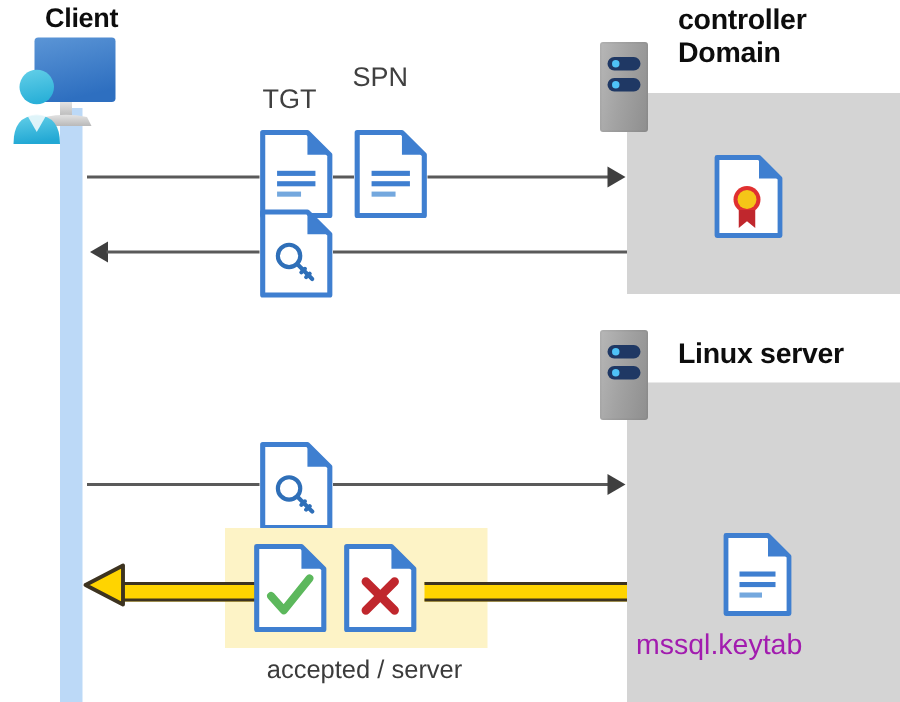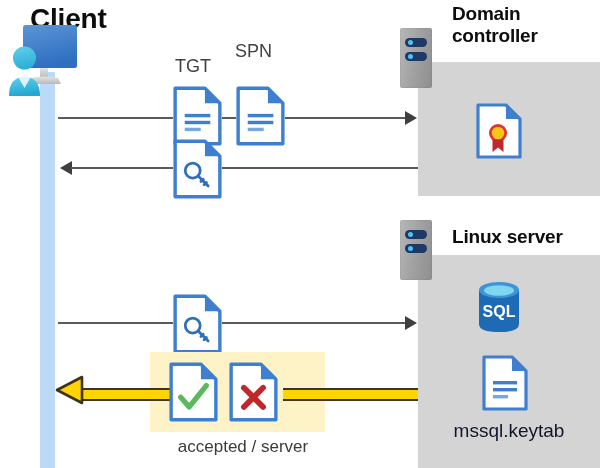--- a/index.html
+++ b/index.html
@@ -15,21 +15,21 @@
   
   .panel{background:#d4d4d4;}
   #dc-panel{left:418px;top:62px;width:182px;height:134px;}
   #linux-panel{left:418px;top:255px;width:182px;height:213px;}
 
   
   .node-title{
     font-weight:bold;color:#0d0d0d;letter-spacing:-0.2px;
     line-height:1.18;
   }
-  #client-title{left:30px;top:2px;font-size:28px;}
+  #client-title{left:30px;top:2px;font-size:18px;}
   #dc-title{left:452px;top:3px;font-size:19px;width:148px;}
   #linux-title{left:452px;top:226px;font-size:19px;width:150px;}
 
   
   #lifeline{left:40px;top:72px;width:15px;height:396px;background:#bcd9f7;}
 
   
   #client-icon{left:6px;top:22px;width:86px;height:74px;}
 
   
@@ -59,21 +59,21 @@
   
   #yellow-band{left:150px;top:352px;width:175px;height:80px;background:#fdf3c6;}
   .yline{height:9px;background:#ffd400;border-top:2px solid #3d3320;border-bottom:2px solid #3d3320;}
 
   
   .doc{position:absolute;}
   .doc svg{display:block;}
 
   .caption{color:#3b3b3b;font-size:17px;}
   #accepted-denied{left:143px;top:437px;width:200px;text-align:center;}
-  #keytab-label{left:424px;top:420px;width:170px;text-align:center;font-size:19px;color:#0f172a;}
+  #keytab-label{left:424px;top:420px;width:170px;text-align:left;font-size:19px;color:#a21caf;}
   .tagline{color:#404040;font-size:18px;}
   #tgt-label{left:175px;top:56px;}
   #spn-label{left:235px;top:41px;}
 </style>
 </head>
 <body>
 
 <div id="stage">
 
   <div class="abs panel" id="dc-panel"></div>
@@ -119,22 +119,22 @@
 
   <div class="abs server-icon" id="dc-server">
     <div class="srv-bar b1">
         <span class="srv-led"></span>
       </div>
     <div class="srv-bar b2">
         <span class="srv-led"></span>
       </div>
   </div>
   <div class="abs node-title" id="dc-title">
+    <div>controller</div>
     <div>Domain</div>
-    <div>controller</div>
   </div>
 
   <div class="doc" style="left:476px;top:103px;">
     <svg width="46" height="56" viewBox="0 0 46 56">
       <path d="M2 2 h28 l14 14 v38 h-42 z" fill="#ffffff" stroke="#3f7fd0" stroke-width="3.2" stroke-linejoin="round"></path>
       <path d="M30 2 l14 14 h-14 z" fill="#3f7fd0"></path>
       <circle cx="22" cy="30" r="9" fill="#e03030"></circle>
       <circle cx="22" cy="30" r="6.3" fill="#f5c518"></circle>
       <path d="M16.5 37 l0 12 l5.5 -4.5 l5.5 4.5 l0 -12 z" fill="#c0272d"></path>
     </svg>
@@ -143,28 +143,20 @@
   <div class="abs server-icon" id="linux-server">
     <div class="srv-bar b1">
         <span class="srv-led"></span>
       </div>
     <div class="srv-bar b2">
         <span class="srv-led"></span>
       </div>
   </div>
   <div class="abs node-title" id="linux-title">Linux server</div>
 
-  <div class="doc" style="left:474px;top:281px;">
-    <svg width="50" height="52" viewBox="0 0 50 52">
-      <path d="M5 9 v34 q0 8 20 8 q20 0 20 -8 v-34 z" fill="#1f6ab4"></path>
-      <ellipse cx="25" cy="9" rx="20" ry="8" fill="#3f94d8"></ellipse>
-      <ellipse cx="25" cy="9.5" rx="15" ry="5.2" fill="#7fd7ef"></ellipse>
-      <text x="25" y="36" text-anchor="middle" fill="#ffffff" font-family="Liberation Sans, sans-serif" font-size="16" font-weight="bold">SQL</text>
-    </svg>
-  </div>
 
   <div class="doc" style="left:482px;top:355px;">
     <svg width="46" height="56" viewBox="0 0 46 56">
       <path d="M2 2 h28 l14 14 v38 h-42 z" fill="#ffffff" stroke="#3f7fd0" stroke-width="3.2" stroke-linejoin="round"></path>
       <path d="M30 2 l14 14 h-14 z" fill="#3f7fd0"></path>
       <rect x="11" y="26" width="24" height="3.4" fill="#3f7fd0"></rect>
       <rect x="11" y="33" width="24" height="3.4" fill="#3f7fd0"></rect>
       <rect x="11" y="40" width="15" height="3.4" fill="#74a8de"></rect>
     </svg>
   </div>

